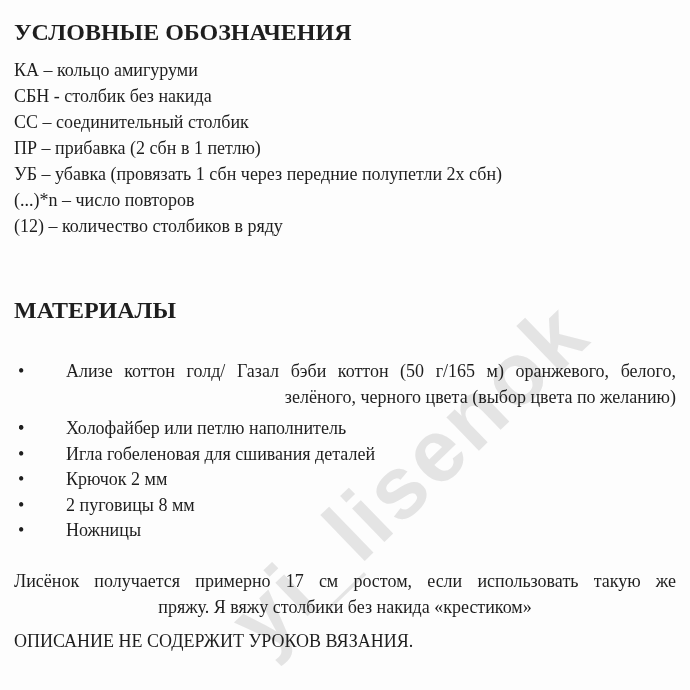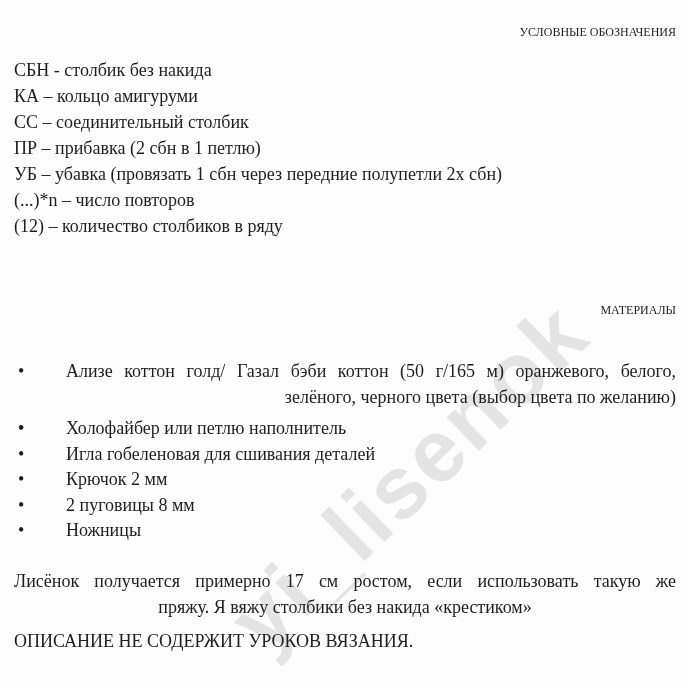--- a/index.html
+++ b/index.html
@@ -33,23 +33,23 @@
     color: #e4e4e4;
     white-space: nowrap;
     user-select: none;
   }
 
   .content { position: absolute; inset: 0; z-index: 1; }
 
   .blk { position: absolute; left: 14px; right: 14px; }
 
   .title {
-    text-align: right;
-    font-weight: normal;
-    font-size: 12px;
+    text-align: left;
+    font-weight: bold;
+    font-size: 24px;
     line-height: 24px;
   }
   .title-legend { top: 20px; }
   .title-materials { top: 298px; }
 
   .legend { top: 57px; }
   .legend-line { line-height: 26px; white-space: nowrap; }
 
   .materials { top: 358px; }
 
@@ -94,22 +94,22 @@
 
 <div class="page">
 
   <div class="watermark">yi_lisenok</div>
 
   <div class="content">
 
     <div class="blk title title-legend">УСЛОВНЫЕ ОБОЗНАЧЕНИЯ</div>
 
     <div class="blk legend">
+      <div class="legend-line">КА – кольцо амигуруми</div>
       <div class="legend-line">СБН - столбик без накида</div>
-      <div class="legend-line">КА – кольцо амигуруми</div>
       <div class="legend-line">СС – соединительный столбик</div>
       <div class="legend-line">ПР – прибавка (2 сбн в 1 петлю)</div>
       <div class="legend-line">УБ – убавка (провязать 1 сбн через передние полупетли 2х сбн)</div>
       <div class="legend-line">(...)*n – число повторов</div>
       <div class="legend-line">(12) – количество столбиков в ряду</div>
     </div>
 
     <div class="blk title title-materials">МАТЕРИАЛЫ</div>
 
     <div class="blk materials">

